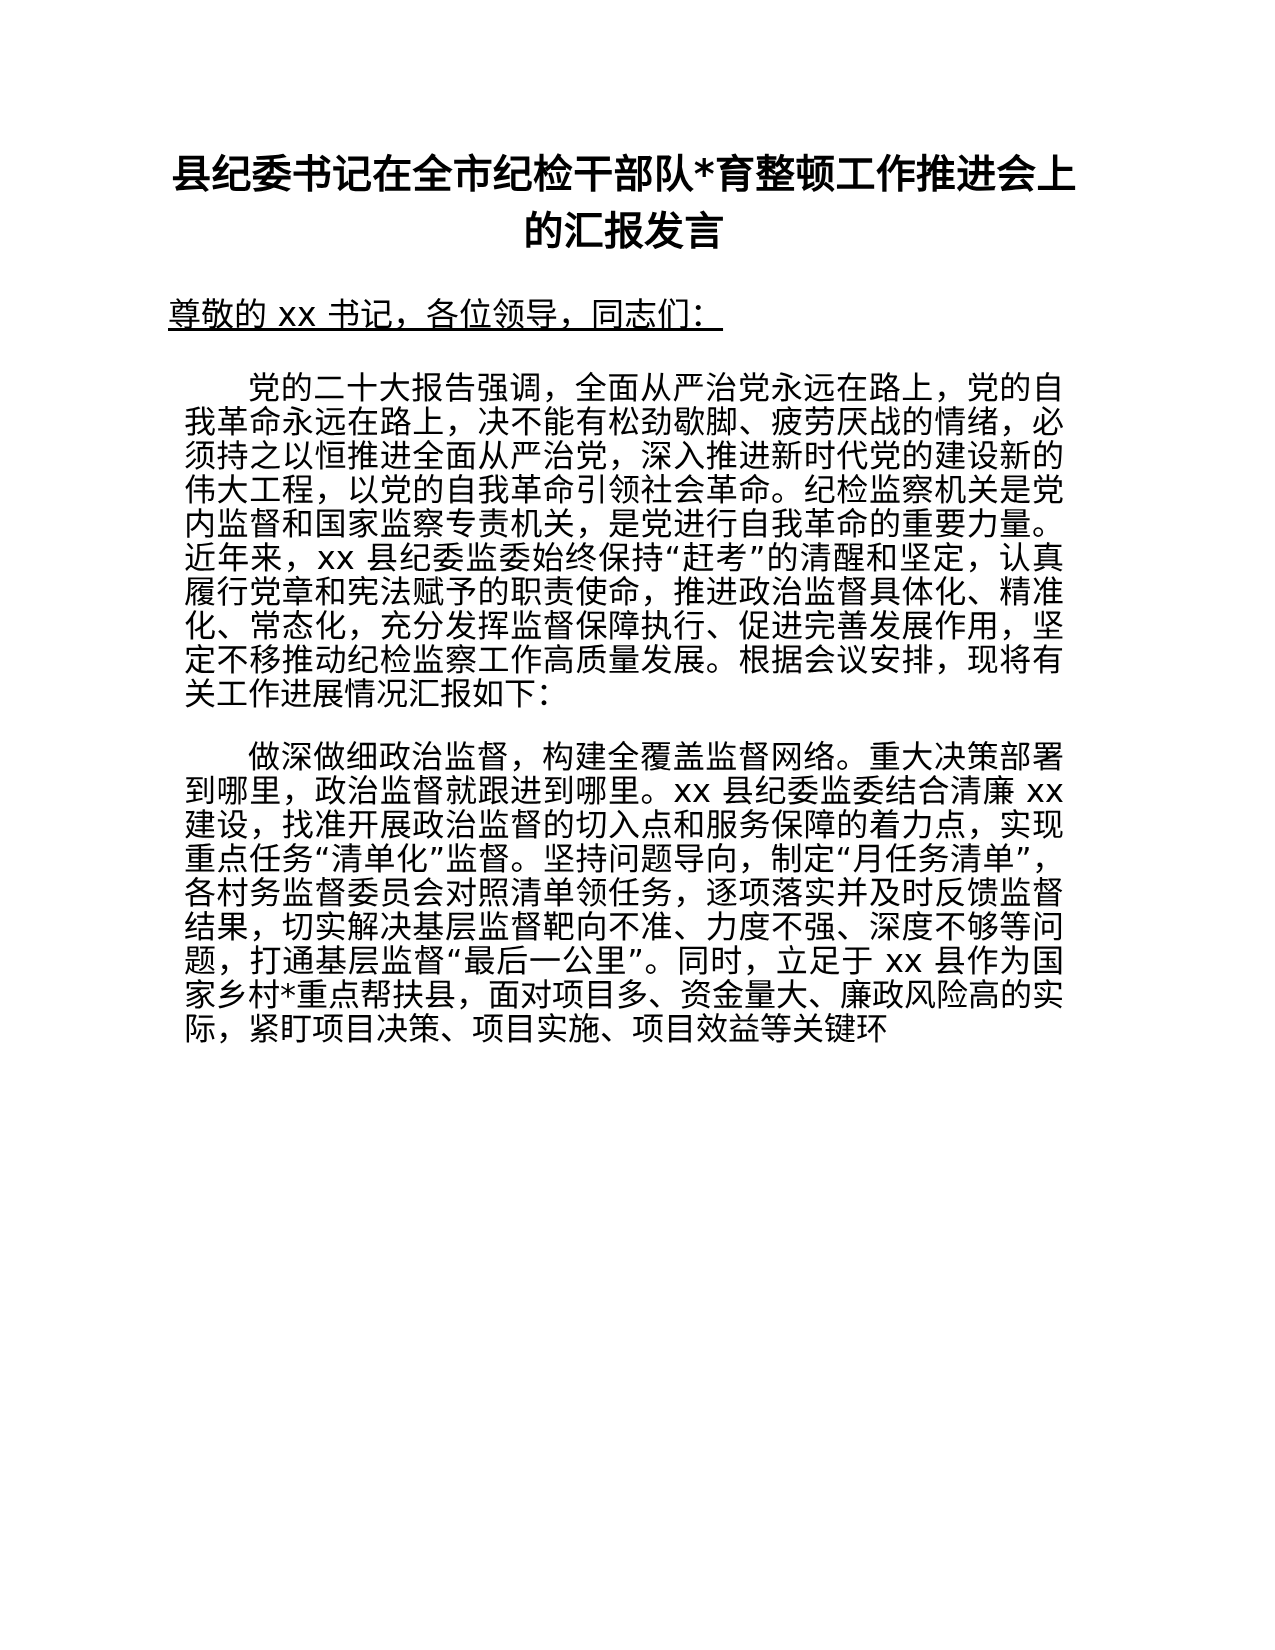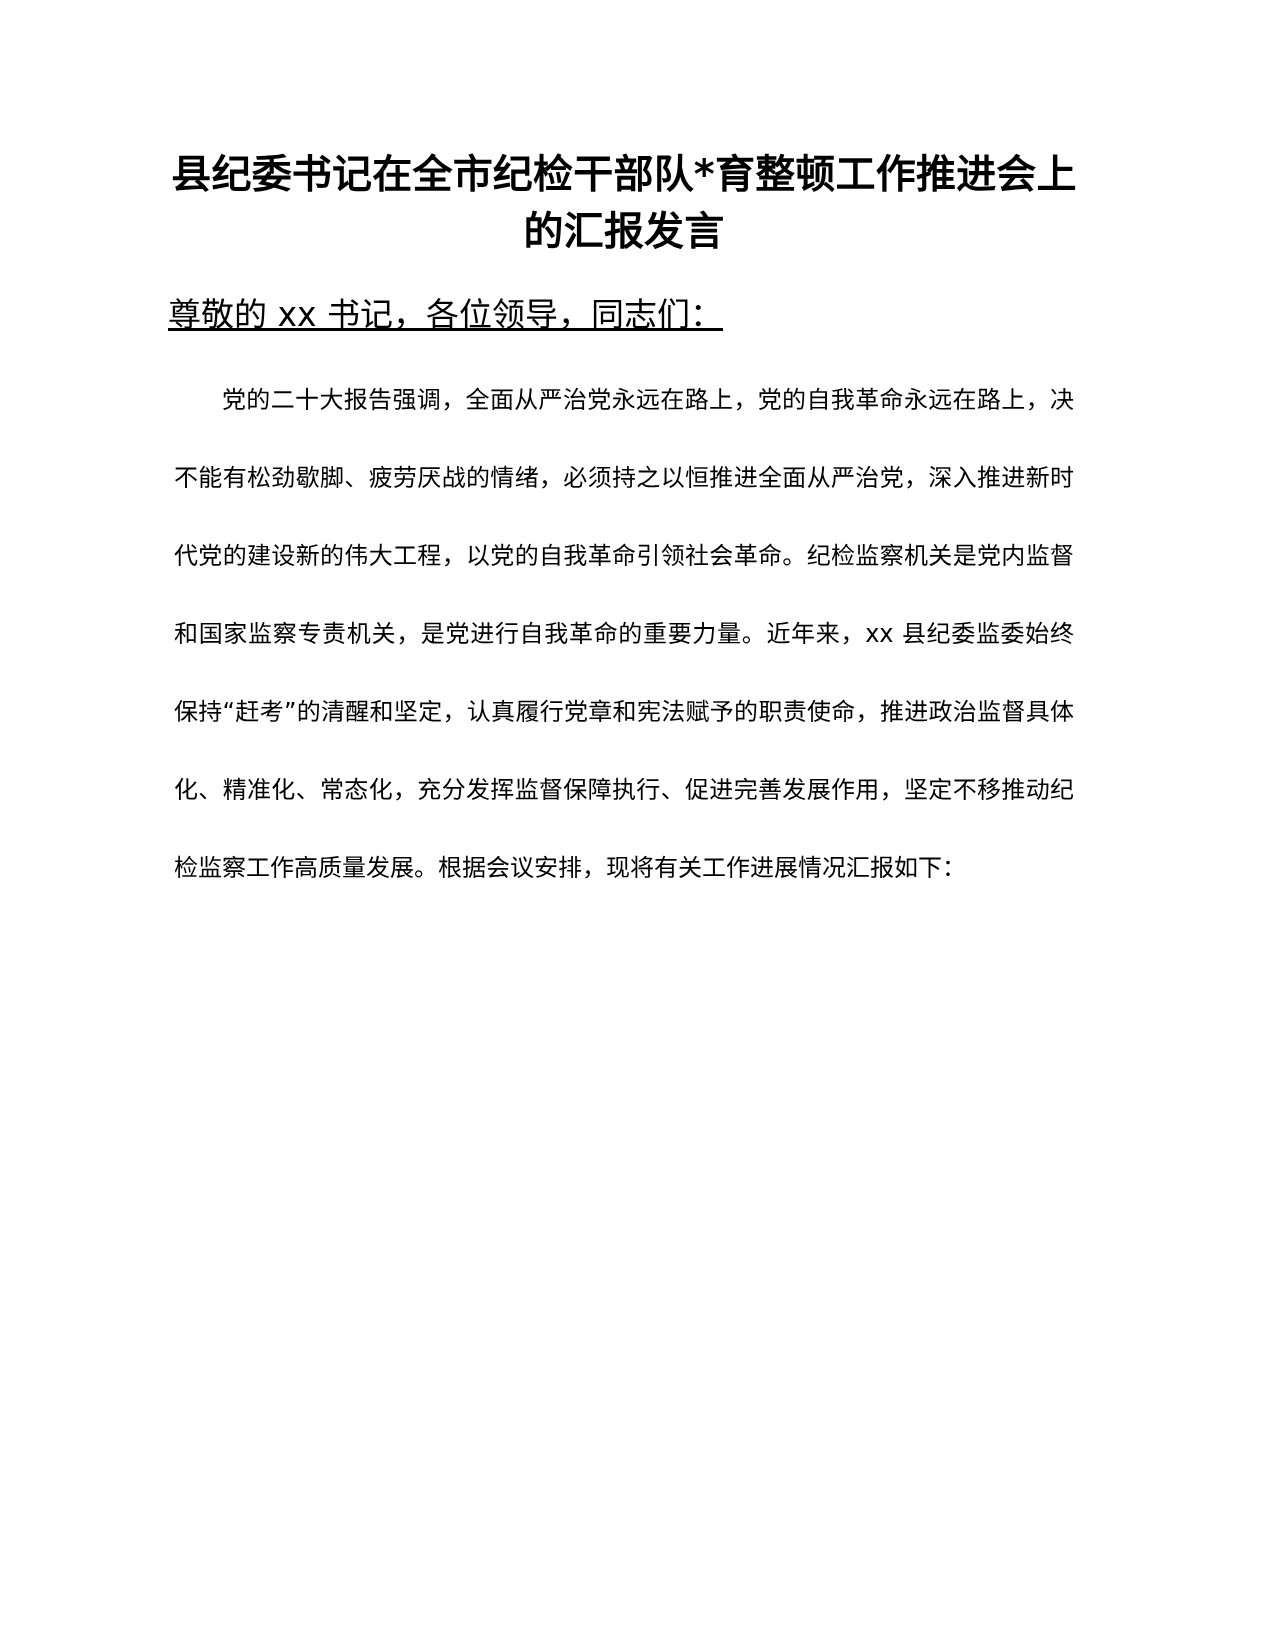--- a/index.html
+++ b/index.html
@@ -52,24 +52,24 @@
     font-size: 33px;
     line-height: 55px;
     text-align: justify;
     text-justify: inter-ideograph;
     word-break: break-all;
     padding-top: 27px;
     text-decoration: underline;
   }
 
   .para {
-    margin: 6px;
+    margin: 16px;
     padding: 0;
-    font-size: 24px;
-    line-height: 78px;
+    font-size: 32px;
+    line-height: 34px;
     text-align: justify;
     text-justify: inter-ideograph;
     word-break: break-all;
     text-indent: 2em;
     padding-top: 12px;
   }
 
   .para-1 { padding-top: 13px; }
   .para-2 { padding-top: 13px; }
 
@@ -84,16 +84,17 @@
 <div class="page">
 
   <div class="doc-body">
 
     <h1 class="doc-title">县纪委书记在全市纪检干部队*育整顿工作推进会上的汇报发言</h1>
 
     <p class="salutation">尊敬的 xx 书记，各位领导，同志们：</p>
 
     <p class="para para-1">党的二十大报告强调，全面从严治党永远在路上，党的自我革命永远在路上，决不能有松劲歇脚、疲劳厌战的情绪，必须持之以恒推进全面从严治党，深入推进新时代党的建设新的伟大工程，以党的自我革命引领社会革命。纪检监察机关是党内监督和国家监察专责机关，是党进行自我革命的重要力量。近年来，xx 县纪委监委始终保持“赶考”的清醒和坚定，认真履行党章和宪法赋予的职责使命，推进政治监督具体化、精准化、常态化，充分发挥监督保障执行、促进完善发展作用，坚定不移推动纪检监察工作高质量发展。根据会议安排，现将有关工作进展情况汇报如下：</p>
 
+    <p class="para para-2 clip-bottom">做深做细政治监督，构建全覆盖监督网络。重大决策部署到哪里，政治监督就跟进到哪里。xx 县纪委监委结合清廉 xx 建设，找准开展政治监督的切入点和服务保障的着力点，实现重点任务“清单化”监督。坚持问题导向，制定“月任务清单”，各村务监督委员会对照清单领任务，逐项落实并及时反馈监督结果，切实解决基层监督靶向不准、力度不强、深度不够等问题，打通基层监督“最后一公里”。同时，立足于 xx 县作为国家乡村*重点帮扶县，面对项目多、资金量大、廉政风险高的实际，紧盯项目决策、项目实施、项目效益等关键环</p>
 
   </div>
 
 </div>
 
 </body></html>

